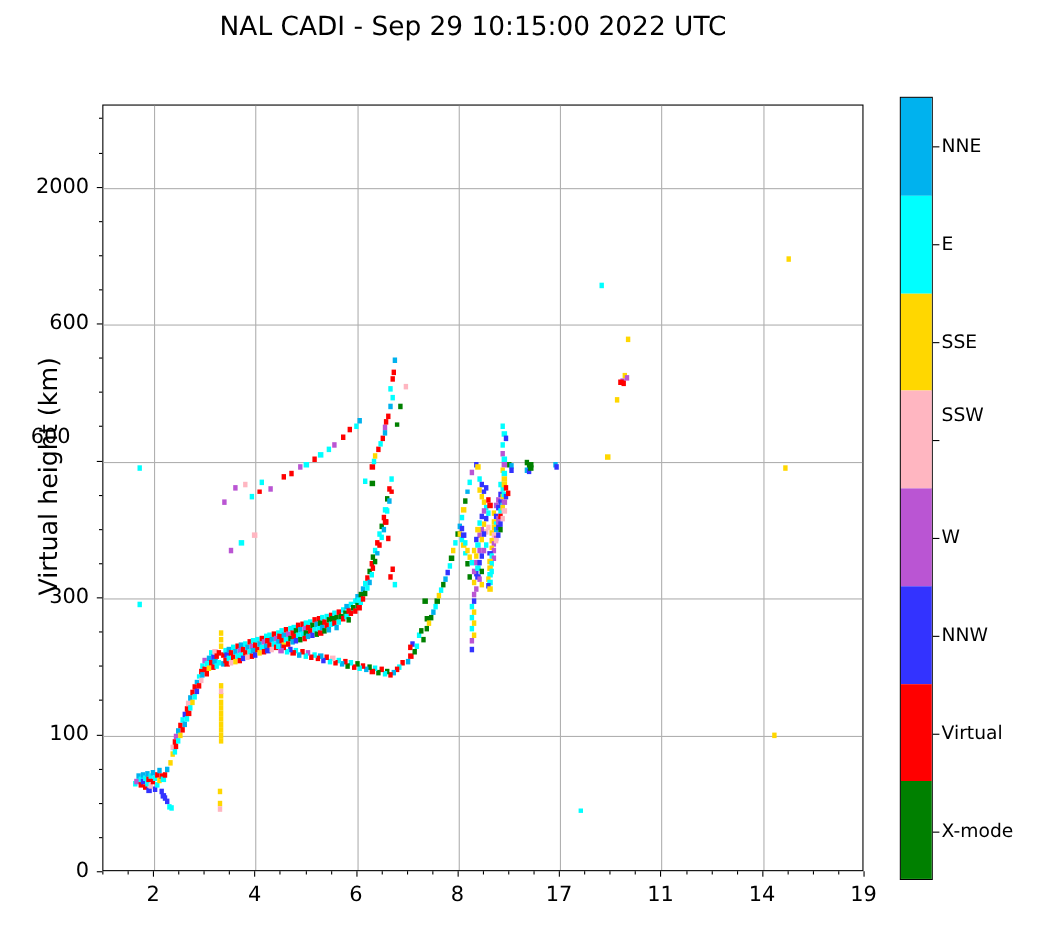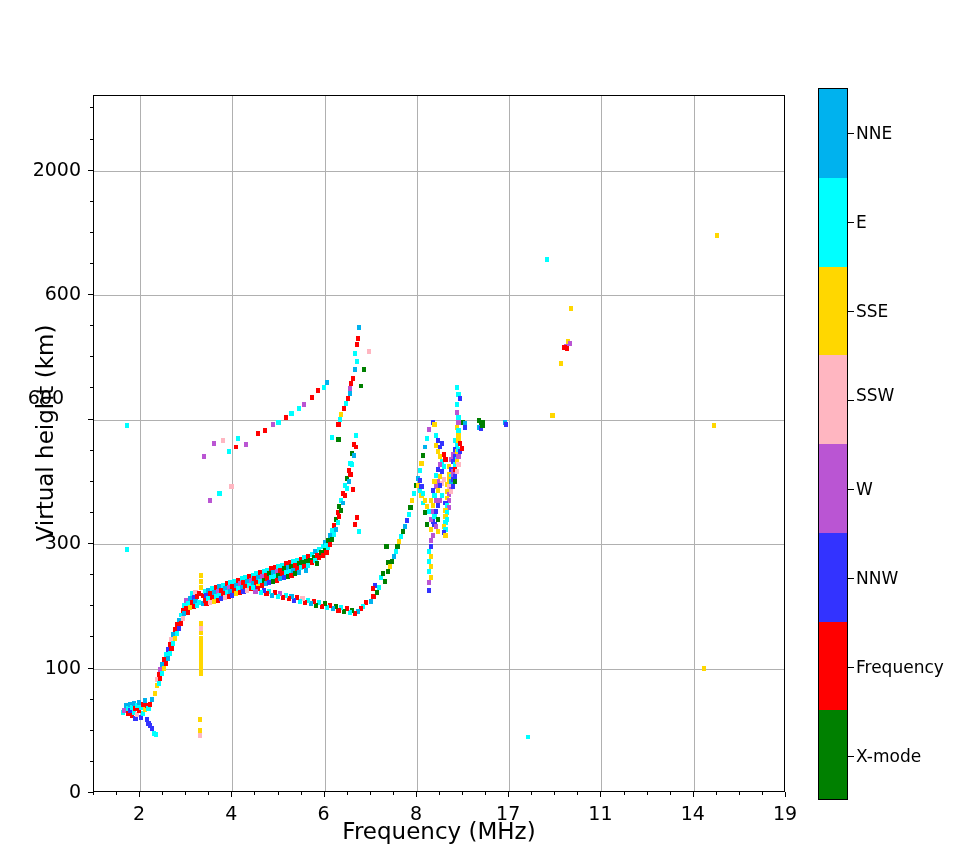--- a/index.html
+++ b/index.html
@@ -143,20 +143,21 @@
     color: #000;
     white-space: nowrap;
     transform: translateY(-50%);
   }
 </style>
 </head>
 <body>
 
 <div id="figure">
 
+  <div id="chart-title">NAL CADI - Sep 29 10:15:00 2022 UTC</div>
 
   <div id="plot-area">
       <div class="gridline-v" style="left: 46.1333px;"></div>
       <div class="gridline-v" style="left: 138.4px;"></div>
       <div class="gridline-v" style="left: 230.667px;"></div>
       <div class="gridline-v" style="left: 322.933px;"></div>
       <div class="gridline-v" style="left: 415.2px;"></div>
       <div class="gridline-v" style="left: 507.467px;"></div>
       <div class="gridline-v" style="left: 599.733px;"></div>
       <div class="gridline-h" style="top: 572.536px;"></div>
@@ -771,21 +772,20 @@
       <div class="tick-y minor" style="top: 138.562px; left: 90px;"></div>
       <div class="tick-y minor" style="top: 107.446px; left: 90px;"></div>
       <div class="ticklabel-y" style="left: 11px; top: 780px;">0</div>
       <div class="ticklabel-y" style="left: 11px; top: 655.536px;">100</div>
       <div class="ticklabel-y" style="left: 11px; top: 531.071px;">300</div>
       <div class="ticklabel-y" style="left: 11px; top: 386px; text-align: center;">600</div>
       <div class="ticklabel-y" style="left: 11px; top: 282.143px;">600</div>
       <div class="ticklabel-y" style="left: 11px; top: 157.679px;">2000</div>
     </div>
 
-  <div id="xlabel">Frequency (MHz)</div>
   <div id="ylabel">Virtual height (km)</div>
 
   <div id="colorbar">
       <div class="cbar-seg" style="background: rgb(0, 178, 238);"></div>
       <div class="cbar-seg" style="background: rgb(0, 255, 255);"></div>
       <div class="cbar-seg" style="background: rgb(255, 215, 0);"></div>
       <div class="cbar-seg" style="background: rgb(255, 182, 193);"></div>
       <div class="cbar-seg" style="background: rgb(186, 85, 211);"></div>
       <div class="cbar-seg" style="background: rgb(51, 51, 255);"></div>
       <div class="cbar-seg" style="background: rgb(255, 0, 0);"></div>
@@ -793,24 +793,24 @@
     </div>
 
   <div id="cbar-labels">
       <div class="cbar-tick" style="top: 132.5px;"></div>
       <div class="cbar-label" style="top: 132.5px;">NNE</div>
       <div class="cbar-tick" style="top: 221.5px;"></div>
       <div class="cbar-label" style="top: 221.5px;">E</div>
       <div class="cbar-tick" style="top: 310.5px;"></div>
       <div class="cbar-label" style="top: 310.5px;">SSE</div>
       <div class="cbar-tick" style="top: 399.5px;"></div>
-      <div class="cbar-label" style="top: 395px;">SSW</div>
+      <div class="cbar-label" style="top: 378px;">SSW</div>
       <div class="cbar-tick" style="top: 488.5px;"></div>
       <div class="cbar-label" style="top: 488.5px;">W</div>
       <div class="cbar-tick" style="top: 577.5px;"></div>
       <div class="cbar-label" style="top: 577.5px;">NNW</div>
       <div class="cbar-tick" style="top: 666.5px;"></div>
-      <div class="cbar-label" style="top: 666.5px;">Frequency</div>
+      <div class="cbar-label" style="top: 666.5px;">Virtual</div>
       <div class="cbar-tick" style="top: 755.5px;"></div>
       <div class="cbar-label" style="top: 755.5px;">X-mode</div>
     </div>
 
 </div>
 
 </body></html>

